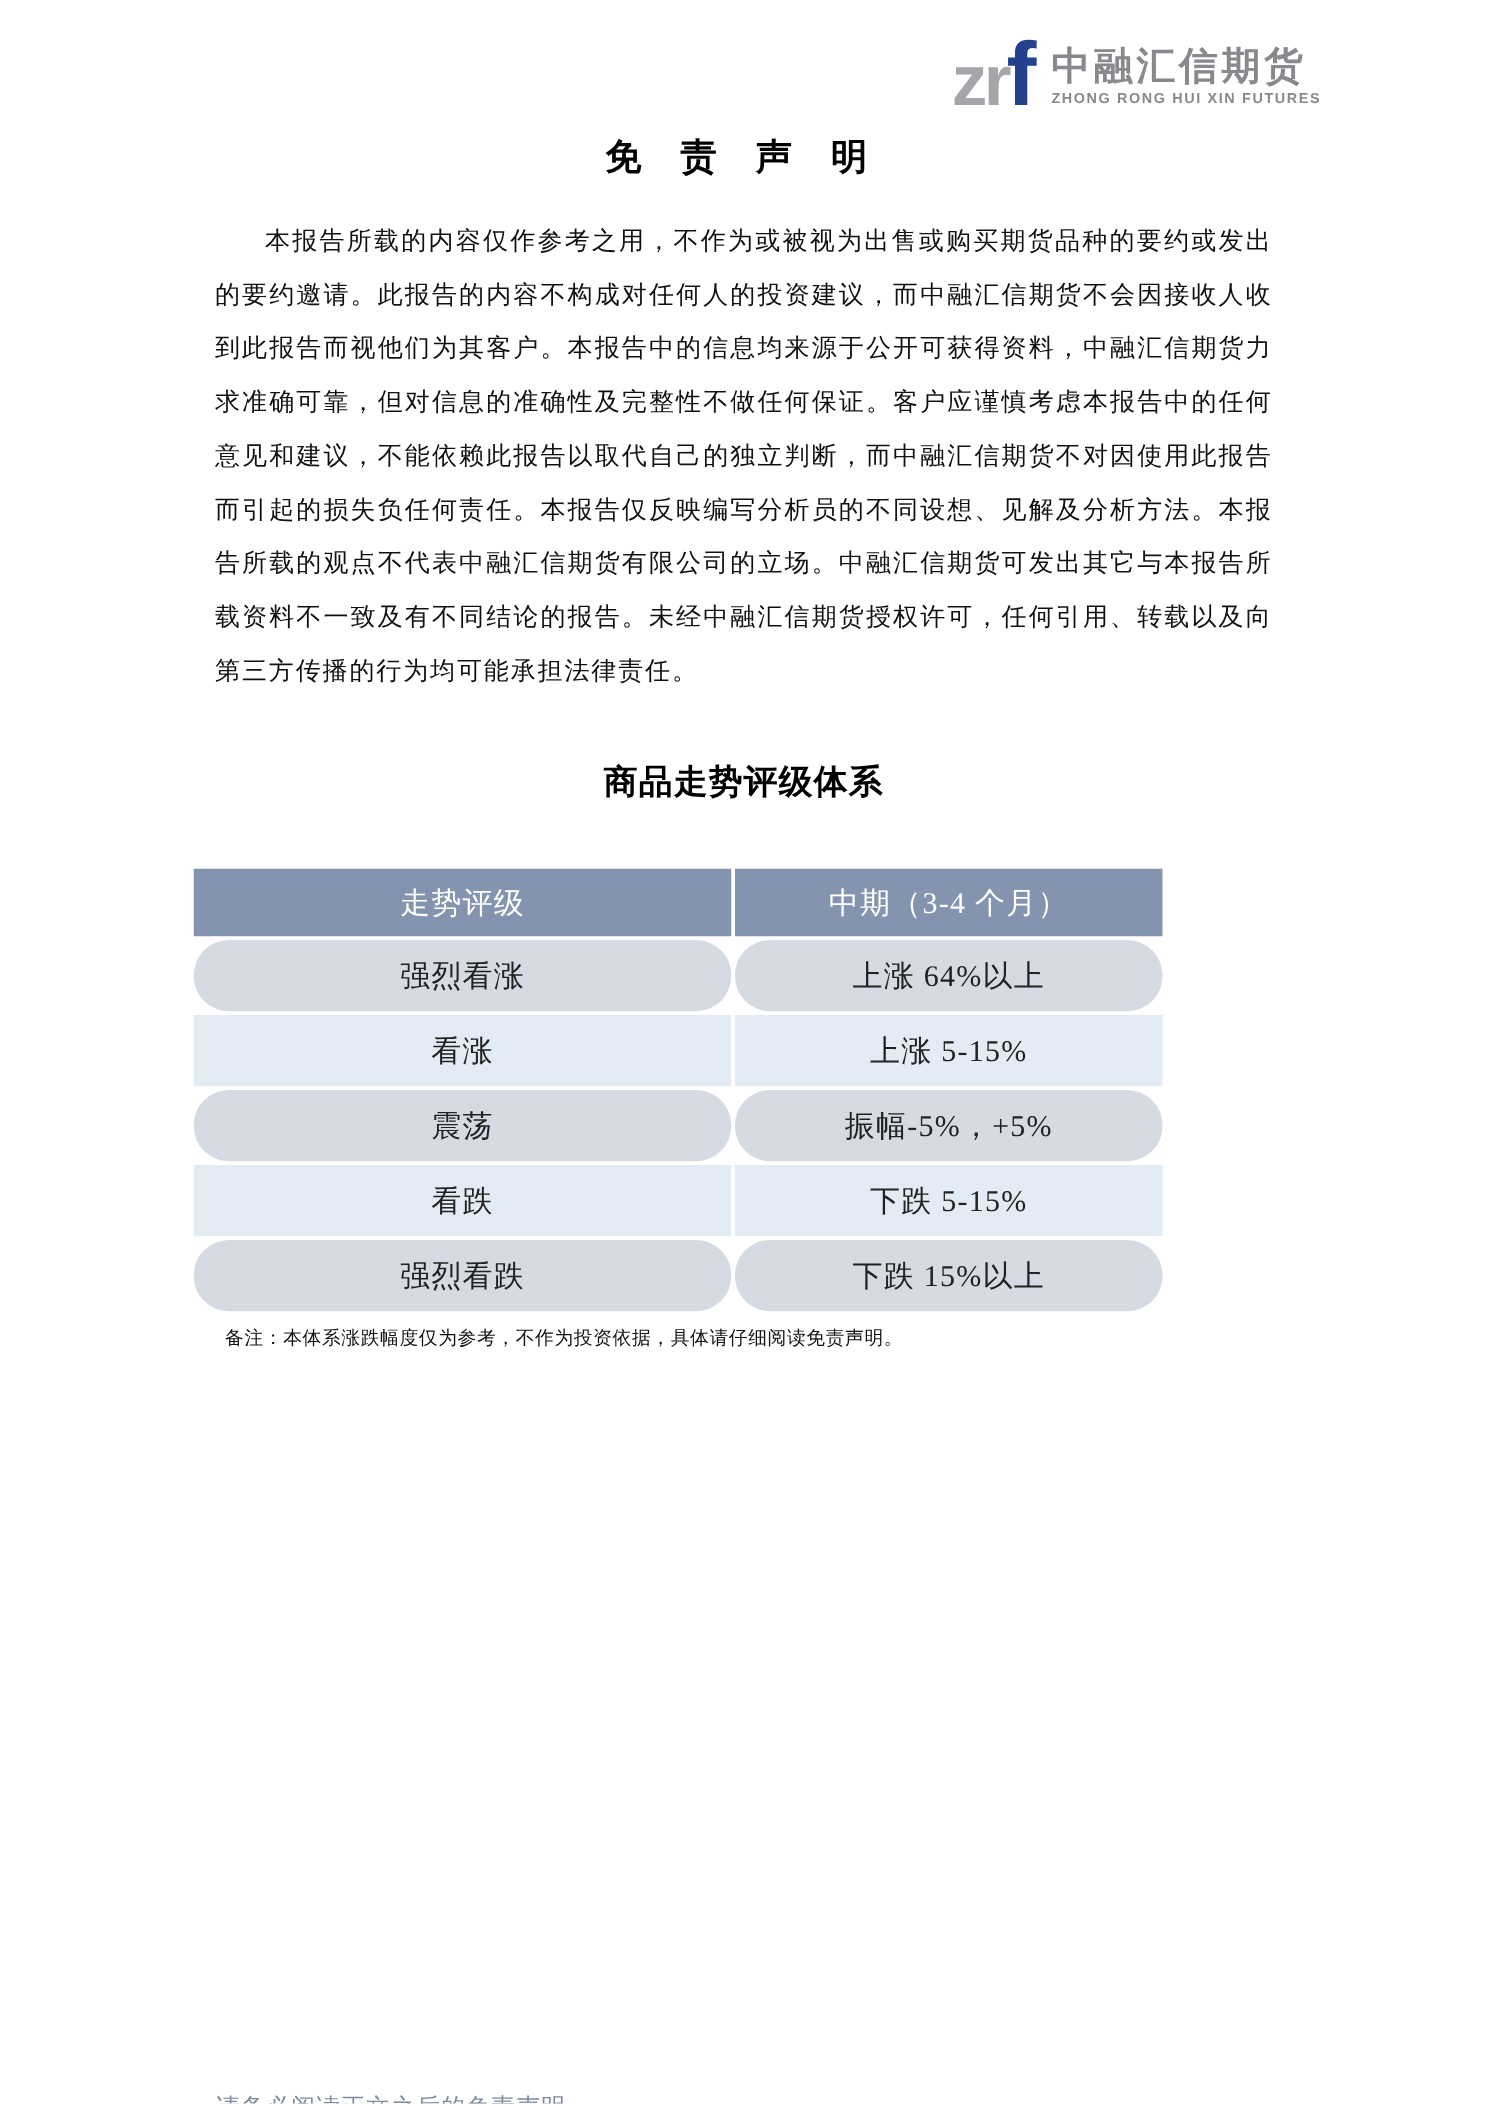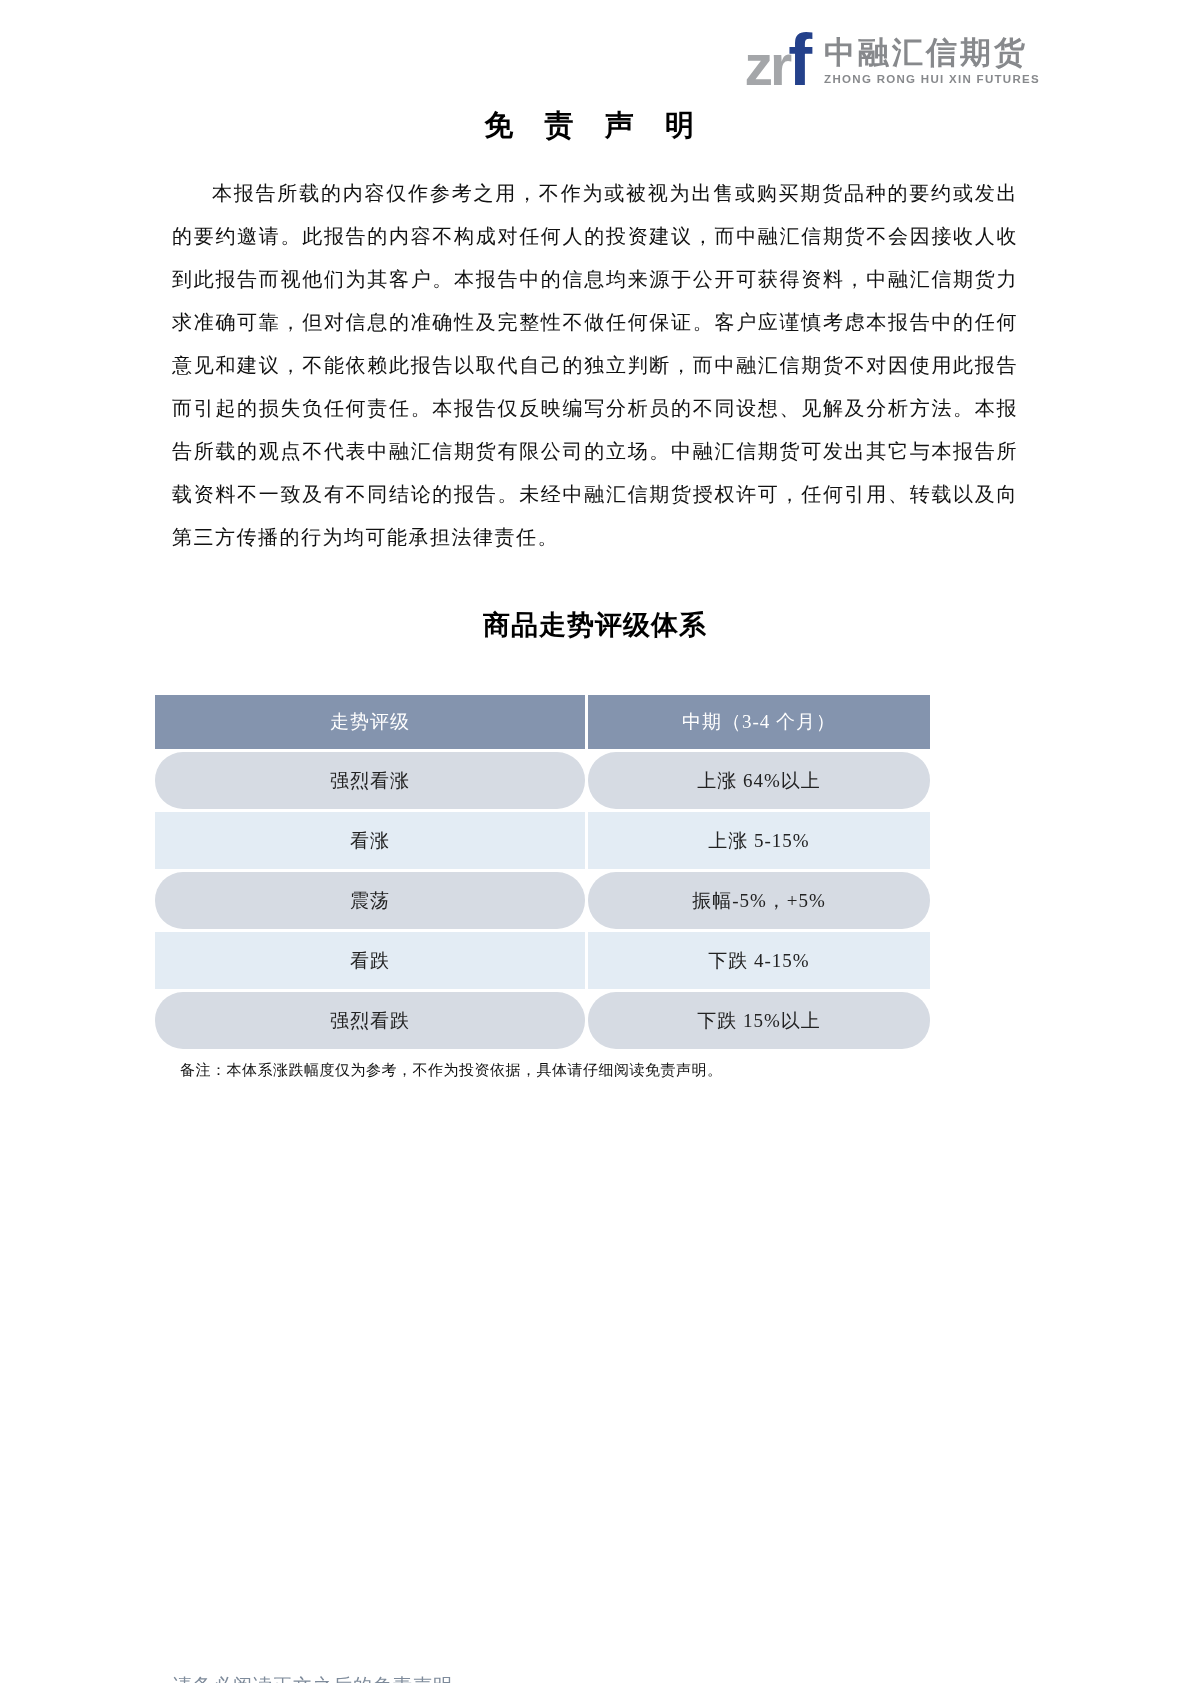--- a/index.html
+++ b/index.html
@@ -14,21 +14,21 @@
   html,body{background:#ffffff;}
   body{font-family:"Liberation Serif","DejaVu Serif",serif;color:#1a1a1a;}
   .page{
     position:relative;
     width:1190px;height:1683px;
     margin:0 auto;background:#ffffff;overflow:hidden;
   }
 
   
   .logo{
-    position:absolute;top:24px;right:150px;
+    position:absolute;top:24px;right:133px;
     display:flex;align-items:center;gap:12px;
   }
   .logo-mark{
     font-family:"Liberation Sans","DejaVu Sans",sans-serif;
     font-weight:bold;display:flex;align-items:baseline;line-height:1;
   }
   .logo-zr{color:var(--logo-gray);font-size:57px;letter-spacing:-3px;}
   .logo-f{color:var(--logo-blue);font-size:72px;margin-left:-1px;}
   .logo-names{
     font-family:"Liberation Sans","DejaVu Sans",sans-serif;
@@ -54,21 +54,21 @@
   
   .section-title{
     margin-top:48px;text-align:center;
     font-size:27px;font-weight:bold;letter-spacing:1px;color:#000;
   }
 
   
   .rating-table{
     width:677px;margin:52px 0 0 155px;
     display:grid;grid-template-columns:430px 342px;gap:3px;
-    font-size:19px;
+    font-size:24px;
   }
   .cell{
     display:flex;align-items:center;justify-content:center;
     text-align:center;letter-spacing:1px;
   }
   .cell.head{
     height:54px;background:var(--header-bg);color:#ffffff;
   }
   .cell.odd{height:57px;background:var(--row-odd-bg);color:#222;border-radius:28px;}
   .cell.even{height:57px;background:var(--row-even-bg);color:#222;}
@@ -113,21 +113,21 @@
     <div class="cell odd">强烈看涨</div>
     <div class="cell odd">上涨 64%以上</div>
 
     <div class="cell even">看涨</div>
     <div class="cell even">上涨 5-15%</div>
 
     <div class="cell odd">震荡</div>
     <div class="cell odd">振幅-5%，+5%</div>
 
     <div class="cell even">看跌</div>
-    <div class="cell even">下跌 4-15%</div>
+    <div class="cell even">下跌 5-15%</div>
 
     <div class="cell odd">强烈看跌</div>
     <div class="cell odd">下跌 15%以上</div>
   </div>
 
   <div class="table-note">备注：本体系涨跌幅度仅为参考，不作为投资依据，具体请仔细阅读免责声明。</div>
 
   <div class="footer-note">请务必阅读正文之后的免责声明</div>
 
 </div>

